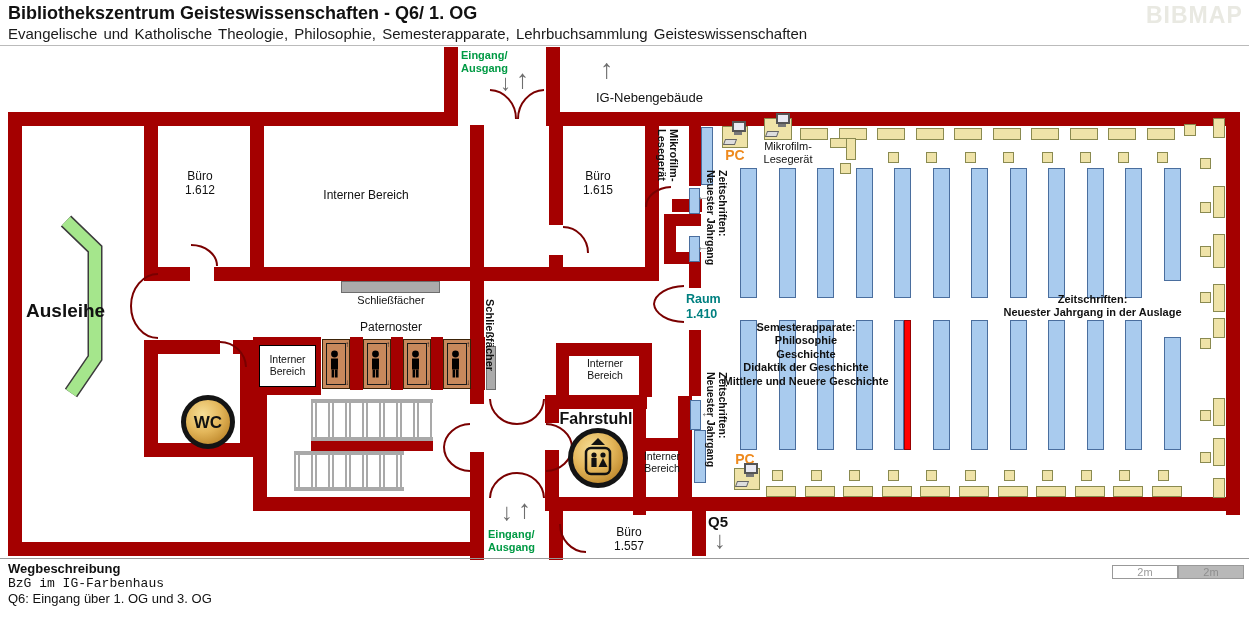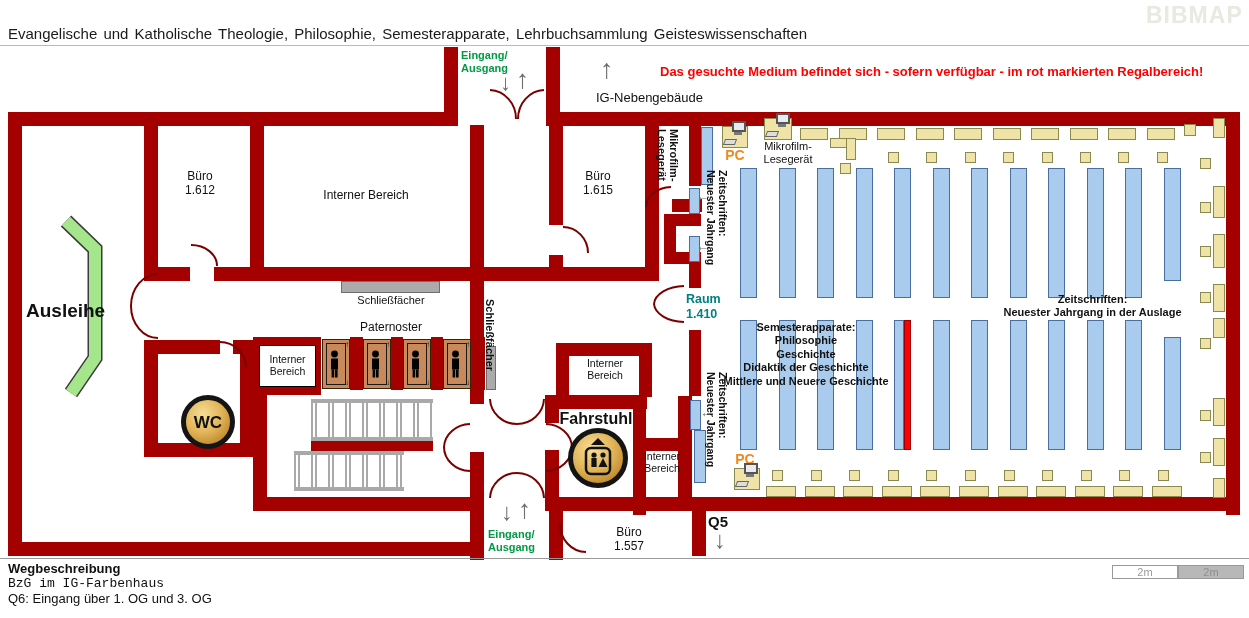--- a/index.html
+++ b/index.html
@@ -33,25 +33,25 @@
   .cabin .dn{position:absolute;right:0px;bottom:1px;font-size:8px;color:#222;line-height:1;}
   .scalebox{position:absolute;width:66px;height:14px;box-sizing:border-box;border:1px solid #999;
             font-size:11px;text-align:center;line-height:13px;}
   .divider{position:absolute;left:0;width:1249px;height:1px;background:#BBB;}
 </style>
 </head>
 <body>
 
 <div id="page" style="--wall: #A40000; --shelf: #A9CBEE; --shelfb: #4A6E9E; --hot: #FF0000; --desk: #EFE3A8; --deskb: #8A8A50; --green: #009A44; --teal: #008080; --orange: #EE8A1E; --notice: #FF0000;">
 
+  <div class="lbl b" style="left:8px;top:3px;font-size:18px;">Bibliothekszentrum Geisteswissenschaften - Q6/ 1. OG</div>
   <div class="lbl" style="left:8px;top:25px;font-size:15px;color:#1a1a1a;word-spacing:2px;">Evangelische und Katholische Theologie, Philosophie, Semesterapparate, Lehrbuchsammlung Geisteswissenschaften</div>
   <div class="lbl b" style="left:1146px;top:2px;font-size:23px;color:#E9E9E2;letter-spacing:1px;">BIBMAP</div>
   <div class="divider" style="top:45px;"></div>
 
-  <div class="lbl b" style="left:660px;top:64px;font-size:13px;color:var(--notice);">Das gesuchte Medium befindet sich - sofern verfügbar -  im rot markierten Regalbereich!</div>
 
   <span class="arrow" style="left:600px;top:56px;font-size:27px;">↑</span>
   <div class="lbl" style="left:596px;top:90px;font-size:13px;">IG-Nebengebäude</div>
 
   <div class="lbl green" style="left:461px;top:49px;">
     <div>Eingang/</div>
       <div>Ausgang</div>
   </div>
   <span class="arrow" style="left:500px;top:72px;font-size:22px;">↓</span>
   <span class="arrow" style="left:516px;top:66px;font-size:26px;">↑</span>

